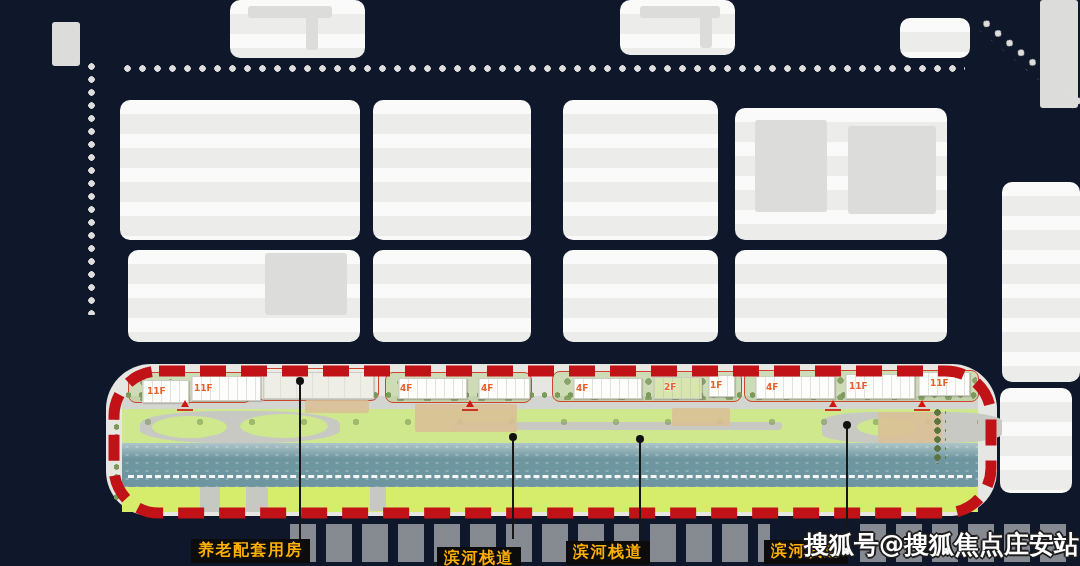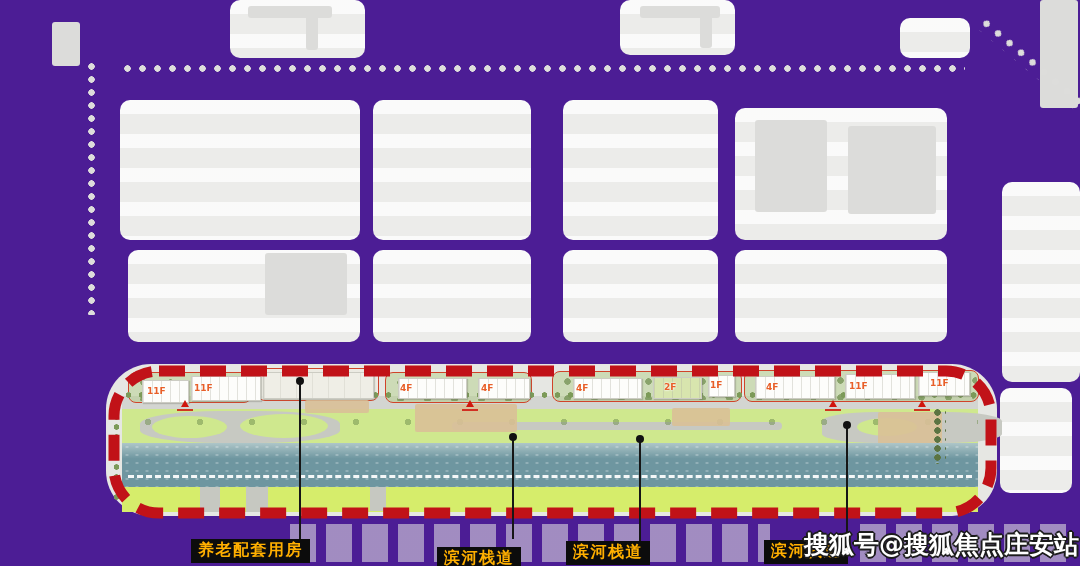--- a/index.html
+++ b/index.html
@@ -1,18 +1,18 @@
 <!DOCTYPE html>
 <html style="--boundary-red: #c11218; --legend-bg: #0c0c0c; --legend-text: #ffaf00; --river: #6e96a0; --lawn: #d6ed6b; --park-green: #cfe88e; --building-label: #e85f28;"><head>
 <meta charset="utf-8">
 <style>
   html,body{margin:0;padding:0;background:#ffffff;}
   .stage{
     position:relative;width:1080px;height:566px;overflow:hidden;
-    background:#4c1d95;
+    background:#0f172a;
     font-family:"DejaVu Sans","Liberation Sans",sans-serif;
   }
   
   .bg-block{position:absolute;background:#ececea;border-radius:10px;
     background-image:repeating-linear-gradient(180deg, rgba(255,255,255,.75) 0 14px, rgba(0,0,0,0) 14px 34px);}
   .bg-inner{position:absolute;background:#dcdcda;border-radius:3px;}
   .bg-strip{position:absolute;opacity:.55;
     background-image:repeating-linear-gradient(90deg,#e7e7e5 0 26px,rgba(0,0,0,0) 26px 36px);}
   .dots{position:absolute;}
   .dots-bg{background-image:radial-gradient(circle,#dddddb 3px,rgba(0,0,0,0) 3.5px);background-size:15px 13px;}

